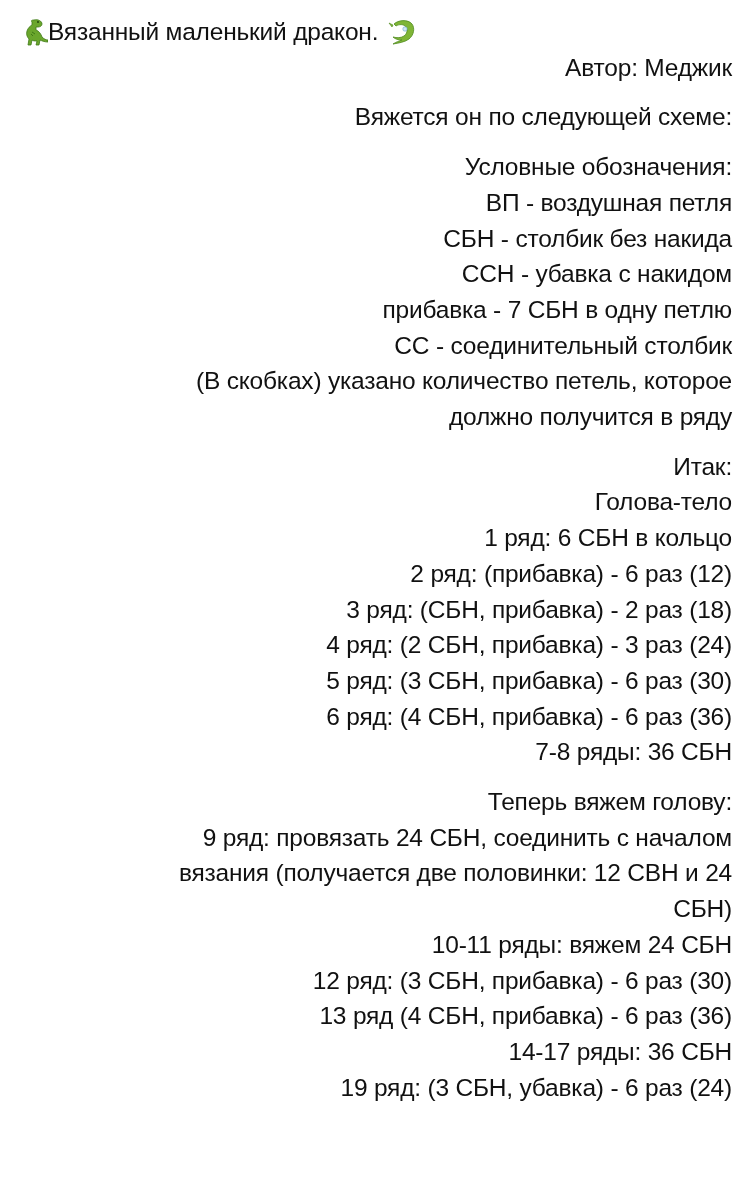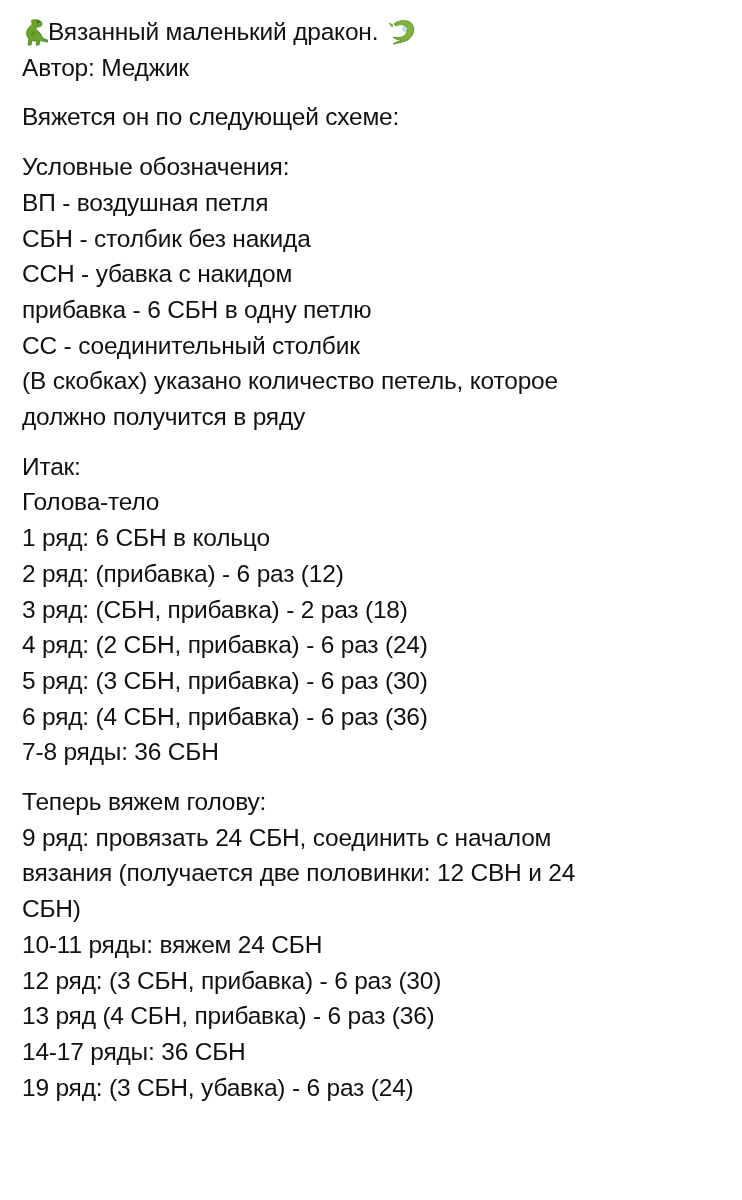--- a/index.html
+++ b/index.html
@@ -16,20 +16,21 @@
     .doc {
       position: absolute;
       left: 22px;
       top: 14px;
       right: 10px;
       font-family: "Liberation Sans", "DejaVu Sans", sans-serif;
       font-size: 24.5px;
       color: #111111;
       line-height: 35.7px;
       letter-spacing: -0.2px;
+      text-align: right;
     }
     .line {
       display: block;
       white-space: nowrap;
     }
     .gap {
       display: block;
       height: 14px;
     }
     .title-line {
@@ -70,32 +71,32 @@
   <span class="line">Автор: Меджик</span>
 
   <span class="gap"></span>
   <span class="line">Вяжется он по следующей схеме:</span>
 
   <span class="gap"></span>
   <span class="line">Условные обозначения:</span>
   <span class="line">ВП - воздушная петля</span>
   <span class="line">СБН - столбик без накида</span>
   <span class="line">ССН - убавка с накидом</span>
-  <span class="line">прибавка - 6 СБН в одну петлю</span>
+  <span class="line">прибавка - 7 СБН в одну петлю</span>
   <span class="line">СС - соединительный столбик</span>
   <span class="line">(В скобках) указано количество петель, которое</span>
   <span class="line">должно получится в ряду</span>
 
   <span class="gap"></span>
   <span class="line">Итак:</span>
   <span class="line">Голова-тело</span>
   <span class="line">1 ряд: 6 СБН в кольцо</span>
   <span class="line">2 ряд: (прибавка) - 6 раз (12)</span>
   <span class="line">3 ряд: (СБН, прибавка) - 2 раз (18)</span>
-  <span class="line">4 ряд: (2 СБН, прибавка) - 6 раз (24)</span>
+  <span class="line">4 ряд: (2 СБН, прибавка) - 3 раз (24)</span>
   <span class="line">5 ряд: (3 СБН, прибавка) - 6 раз (30)</span>
   <span class="line">6 ряд: (4 СБН, прибавка) - 6 раз (36)</span>
   <span class="line">7-8 ряды: 36 СБН</span>
 
   <span class="gap"></span>
   <span class="line">Теперь вяжем голову:</span>
   <span class="line">9 ряд: провязать 24 СБН, соединить с началом</span>
   <span class="line">вязания (получается две половинки: 12 СВН и 24</span>
   <span class="line">СБН)</span>
   <span class="line">10-11 ряды: вяжем 24 СБН</span>

